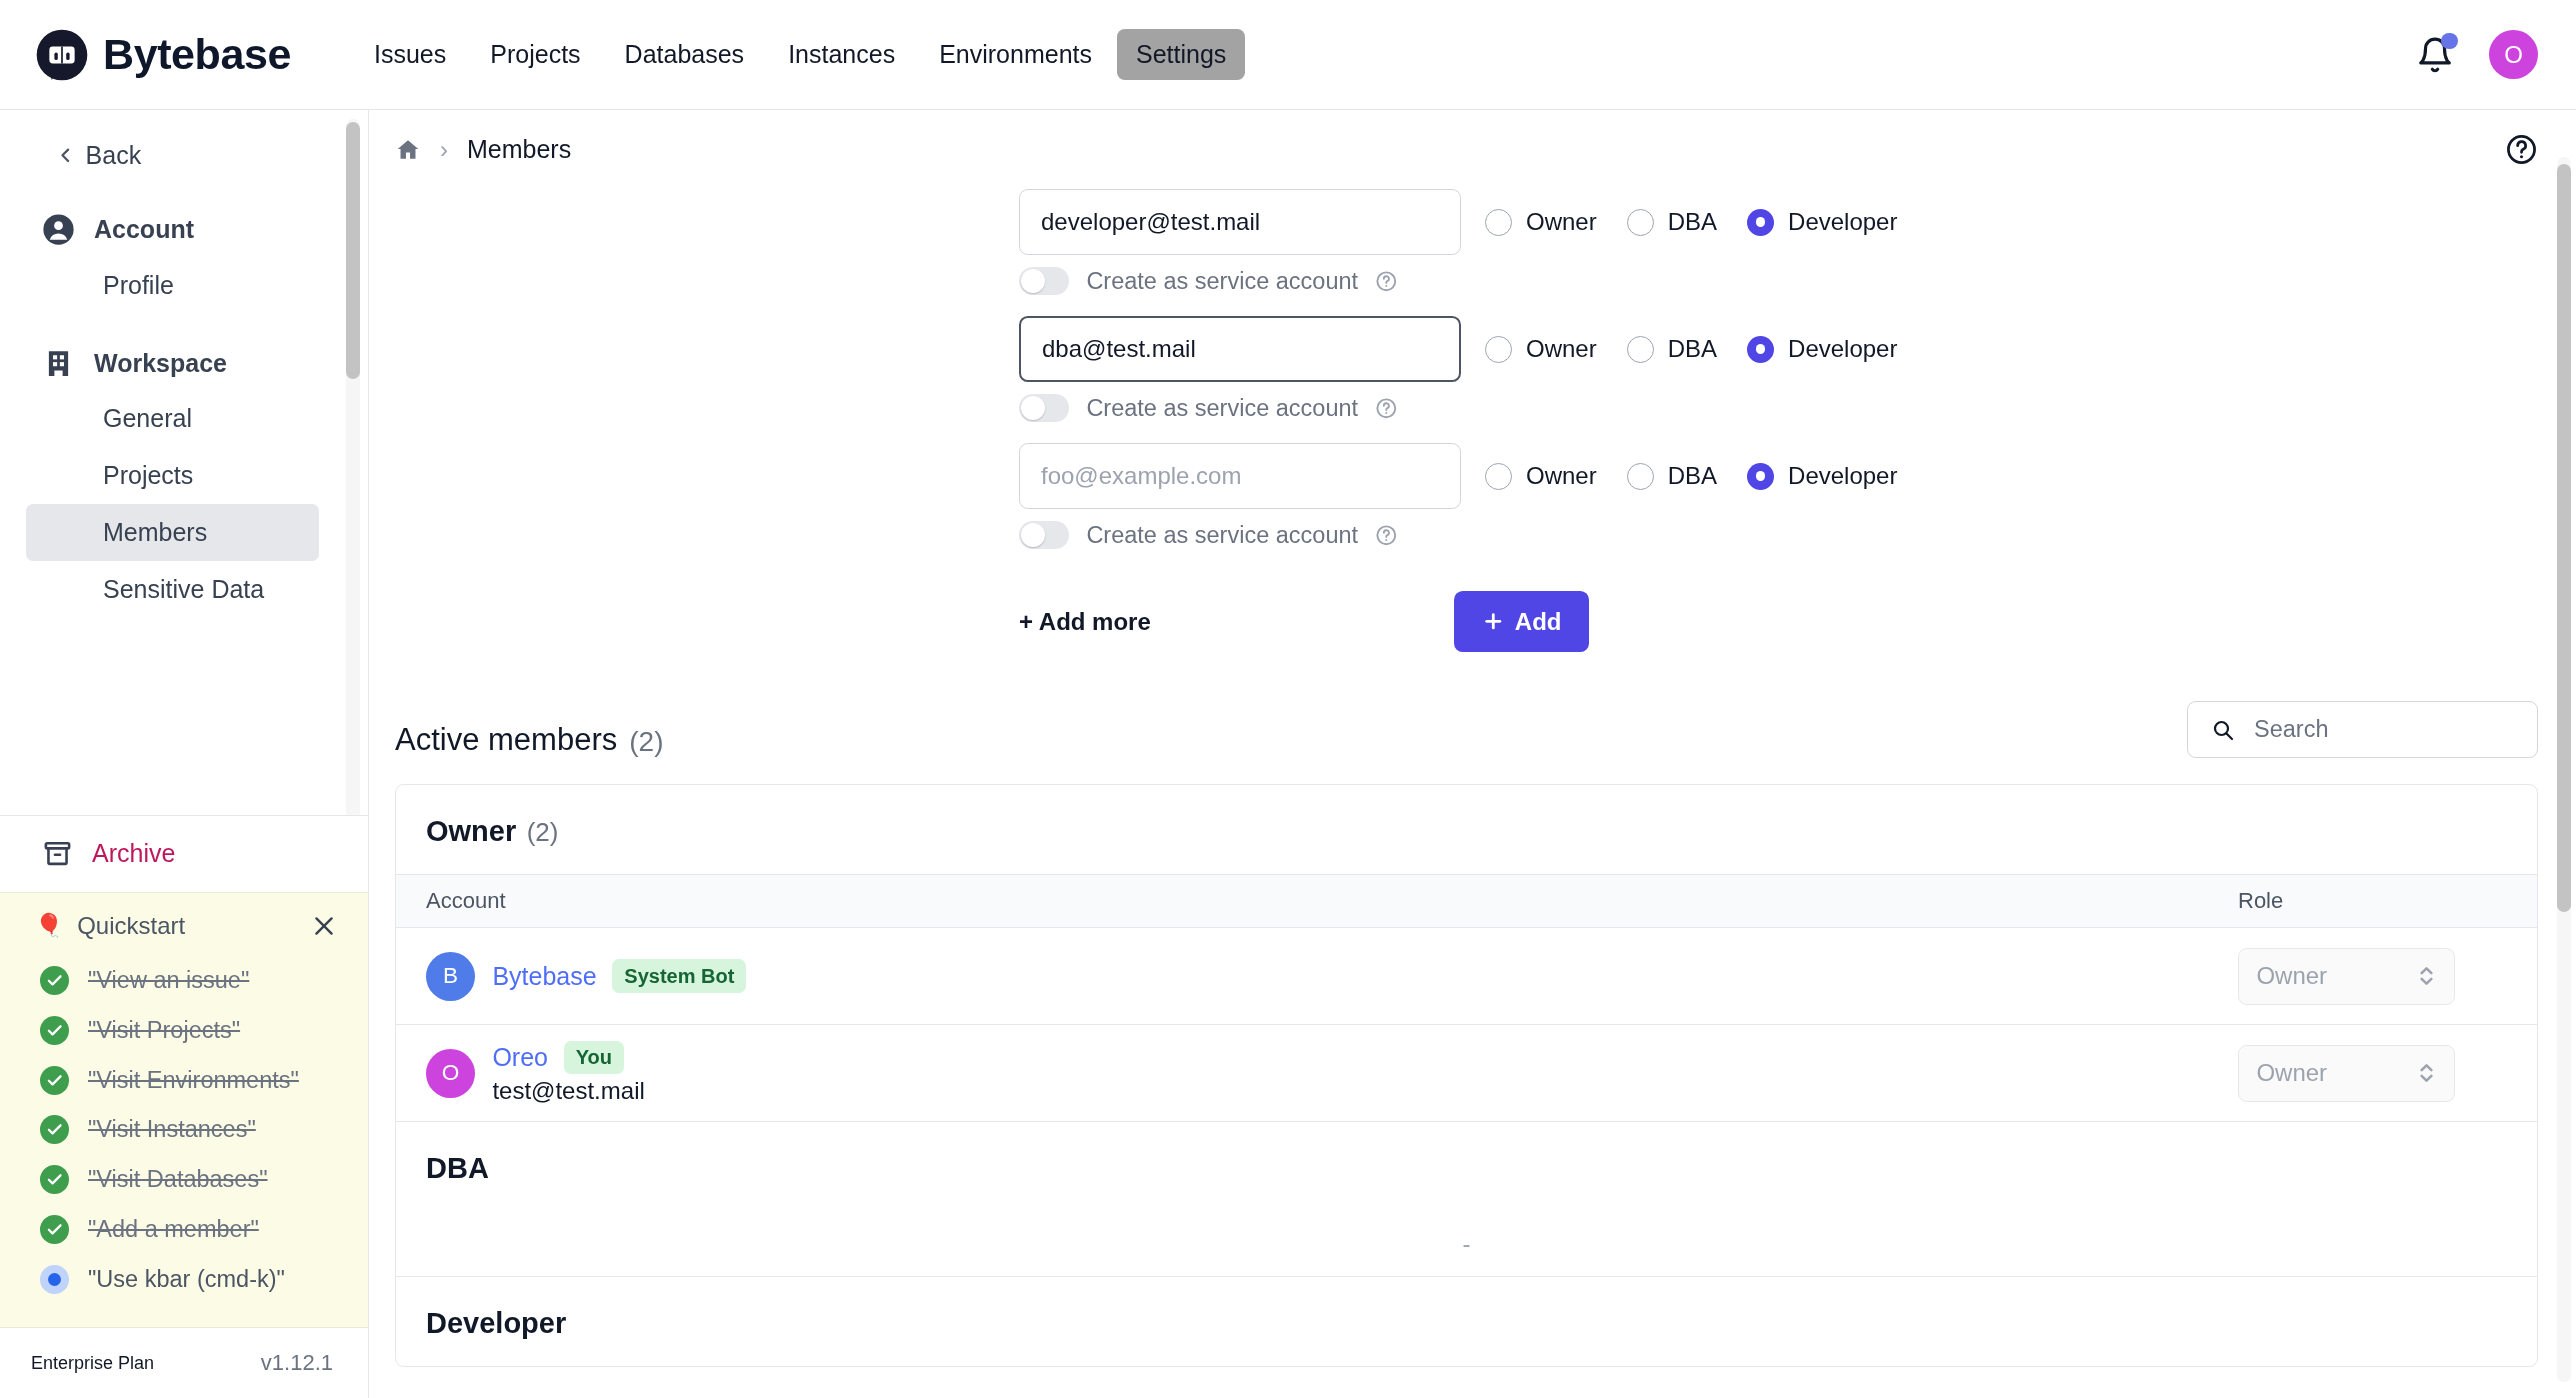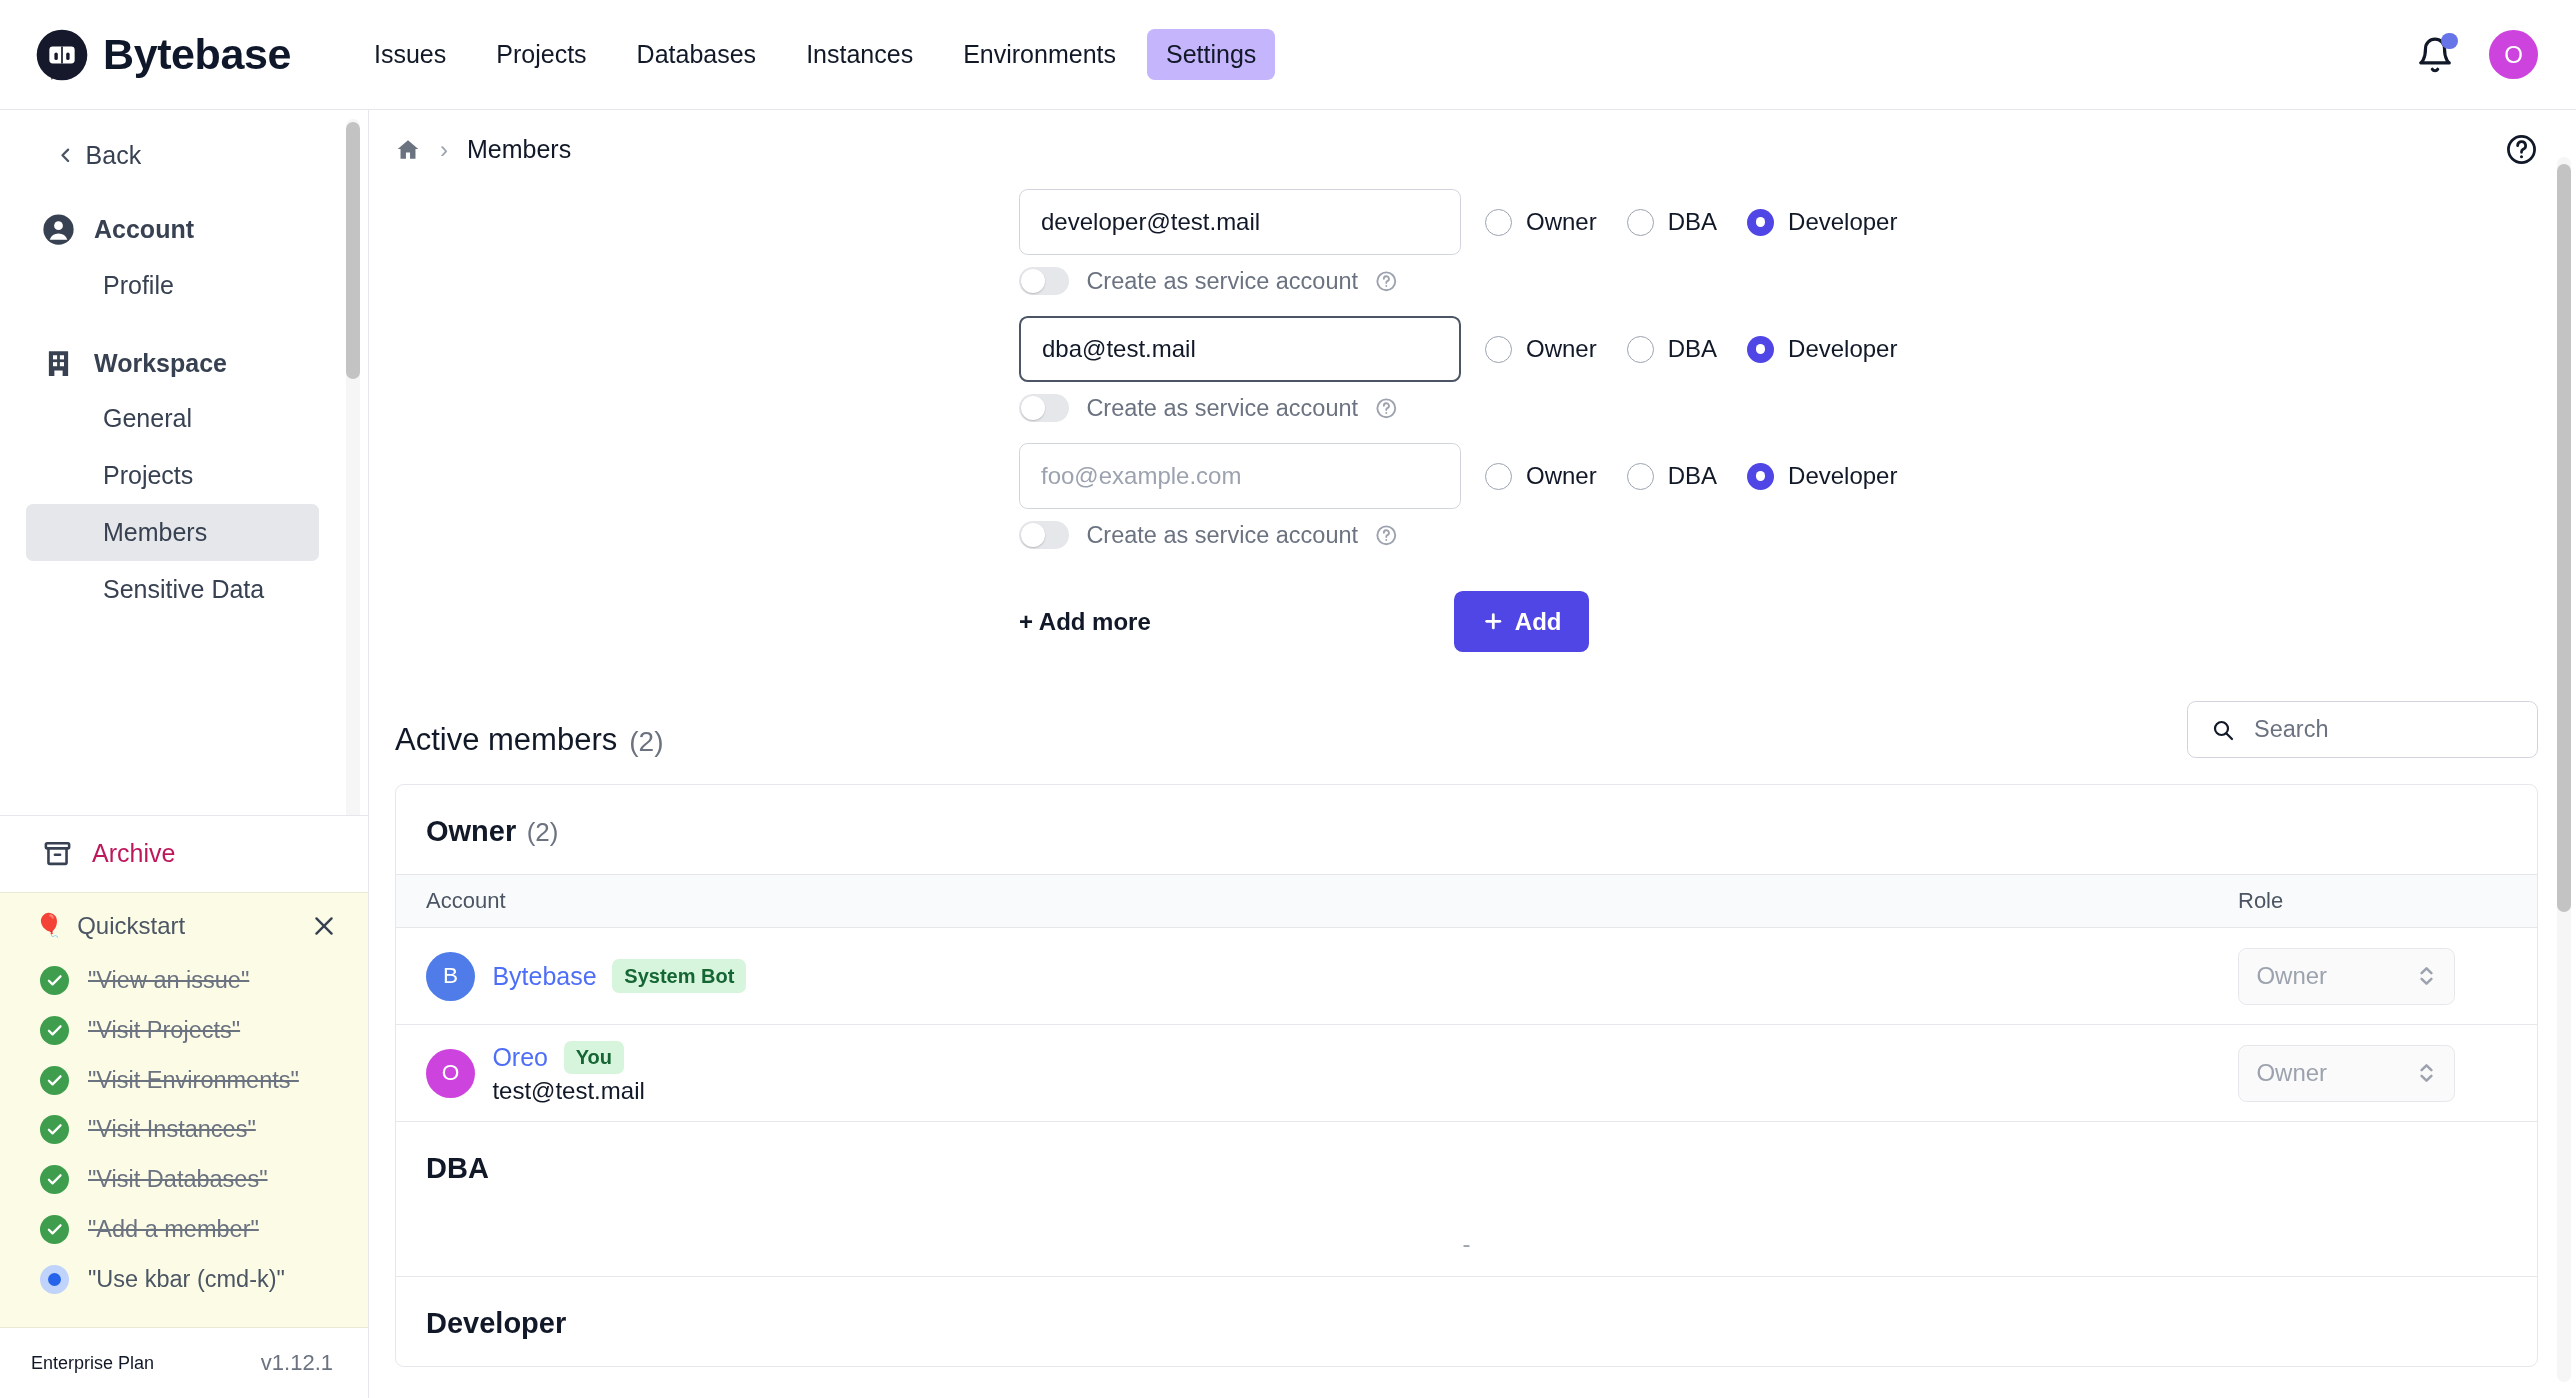--- a/index.html
+++ b/index.html
@@ -18,27 +18,27 @@
     background: #ffffff;
     border-bottom: 0.9px solid #e5e7eb;
     display: flex; align-items: center;
   }
   .brand { display: flex; align-items: center; margin-left: 35px; gap: 14px; }
   .brand-logo { width: 54px; height: 54px; flex: 0 0 54px; }
   .brand-name {
     font-size: 43px; font-weight: 700; letter-spacing: -0.4px;
     color: #0f172a;
   }
-  .navitems { display: flex; align-items: center; margin-left: 64px; gap: 12px; }
+  .navitems { display: flex; align-items: center; margin-left: 64px; gap: 6px; }
   .navitem {
     font-size: 25px; color: #111827;
     padding: 11.3px 19px; border-radius: 7.8px;
     white-space: nowrap;
   }
-  .navitem.active { background: #c4b5fd; color: #111827; }
+  .navitem.active { background: #a3a3a3; color: #111827; }
   .nav-right {
     margin-left: auto; margin-right: 38px;
     display: flex; align-items: center; gap: 35px;
   }
   .bell-wrap { position: relative; width: 38px; height: 38px; }
   .bell-dot {
     position: absolute; right: -3.5px; top: -2.6px;
     width: 16.5px; height: 16.5px; border-radius: 50%;
     background: #6674e8;
   }

